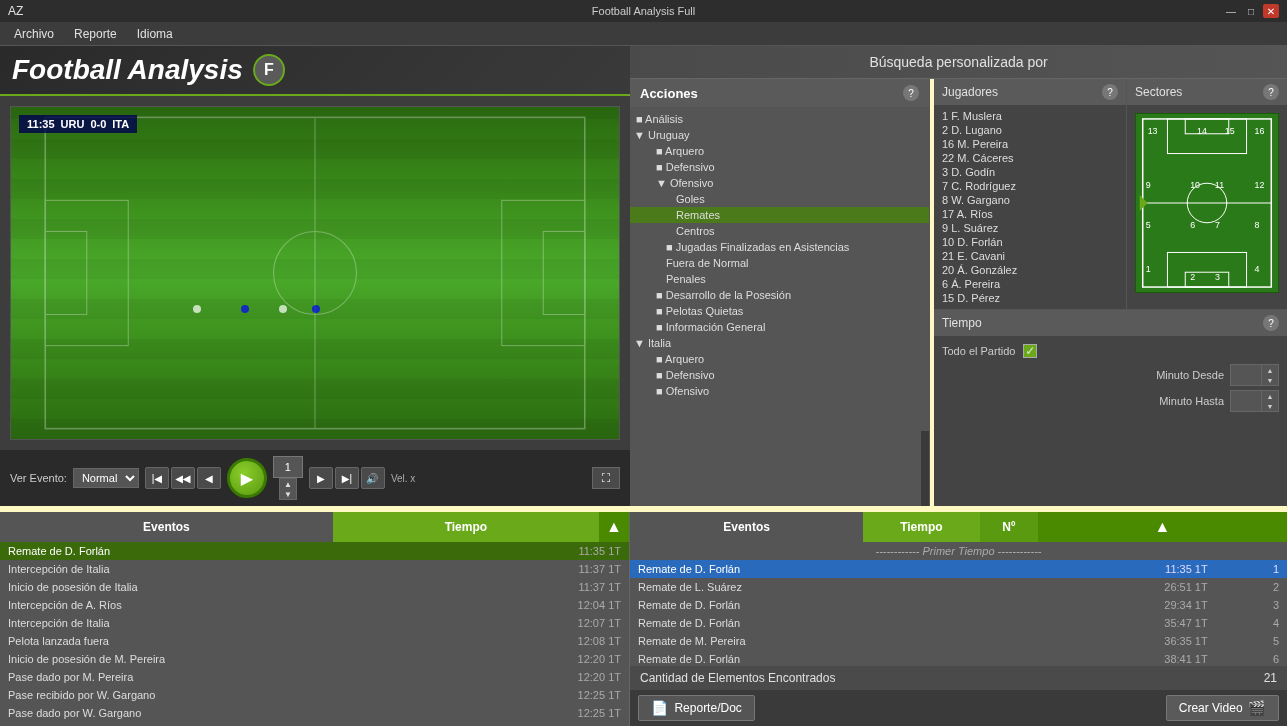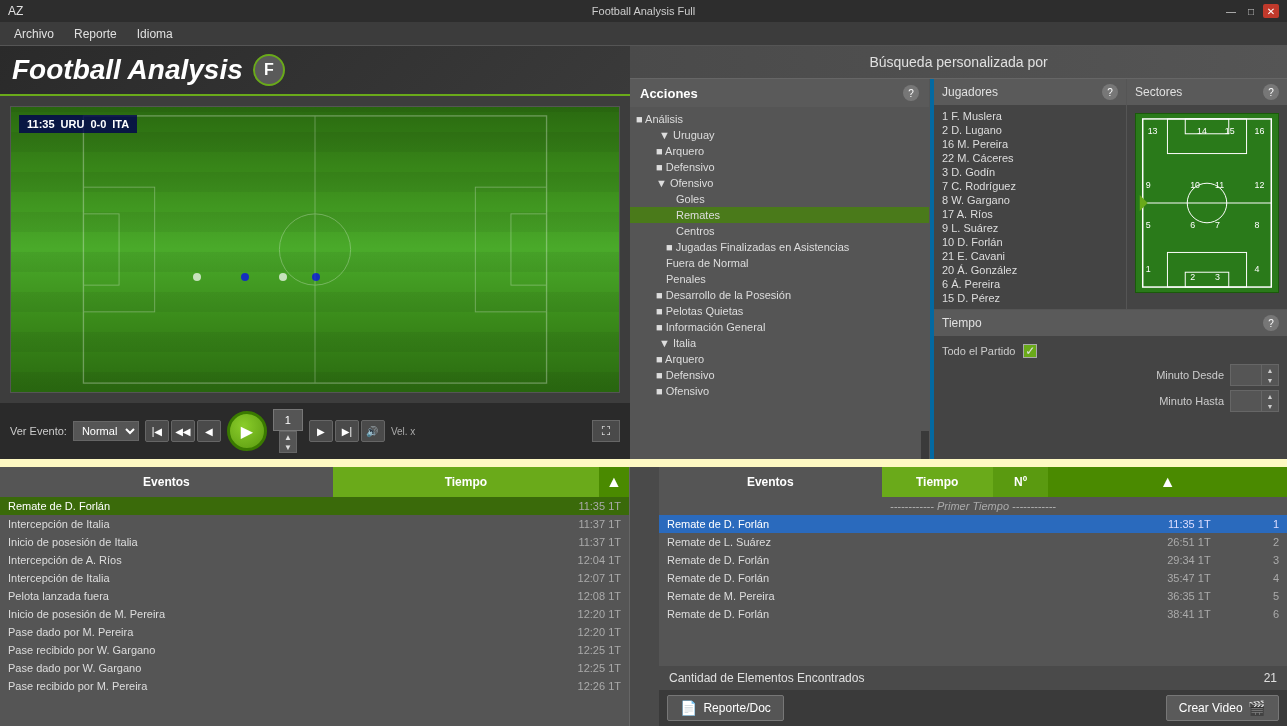--- a/index.html
+++ b/index.html
@@ -35,37 +35,37 @@
     #controls-bar { background: #2a2a2a; padding: 6px 10px; display: flex; align-items: center; gap: 6px; }
     .ver-evento-label { font-size: 11px; color: #ccc; white-space: nowrap; }
     .select-normal { background: #555; color: white; border: 1px solid #666; font-size: 11px; padding: 2px 4px; }
     .ctrl-btn { background: #4a4a4a; border: 1px solid #666; color: white; width: 24px; height: 22px; display: flex; align-items: center; justify-content: center; cursor: pointer; font-size: 10px; border-radius: 2px; }
     .play-btn { width: 40px; height: 40px; border-radius: 50%; background: radial-gradient(circle at 40% 35%, #8acd2a, #5a9a10); border: 3px solid #3a7a00; display: flex; align-items: center; justify-content: center; cursor: pointer; font-size: 16px; color: white; flex-shrink: 0; }
     .vel-label { font-size: 10px; color: #aaa; text-align: center; }
     .number-box { background: #555; border: 1px solid #777; color: white; width: 30px; height: 22px; text-align: center; font-size: 11px; display: flex; align-items: center; justify-content: center; }
     .fullscreen-btn { background: #4a4a4a; border: 1px solid #666; color: white; width: 28px; height: 22px; display: flex; align-items: center; justify-content: center; cursor: pointer; font-size: 12px; margin-left: auto; }
 
     
-    #right-panel { flex: 1; background: #0369a1; display: flex; flex-direction: column; border-radius: 16px; }
+    #right-panel { flex: 1; background: #fef9c3; display: flex; flex-direction: column; border-radius: 16px; }
 
     #search-header { background: linear-gradient(90deg, #4a4a4a, #555); padding: 8px 16px; text-align: center; font-size: 14px; color: #e0e0e0; border-bottom: 1px solid #666; }
 
     #search-content { display: flex; flex: 1; gap: 4px; }
 
     
     #acciones-panel { width: 300px; background: #444; border-right: 1px solid #555; display: flex; flex-direction: column; }
     #acciones-header { background: #5a5a5a; padding: 6px 10px; display: flex; align-items: center; justify-content: space-between; }
     #acciones-header .panel-title { font-size: 13px; font-weight: bold; color: white; }
     .help-badge { background: #777; border-radius: 50%; width: 16px; height: 16px; display: flex; align-items: center; justify-content: center; font-size: 10px; color: white; cursor: pointer; }
     #acciones-tree { flex: 1; overflow-y: auto; padding: 4px 0; background: #555; }
     #acciones-tree .tree-scroll { height: 320px; overflow-y: auto; }
     .tree-item { padding: 2px 6px; font-size: 11px; color: #ddd; cursor: pointer; white-space: nowrap; }
     .tree-item.selected { background: #4a7a1a; }
     .tree-indent-0 { padding-left: 6px; }
-    .tree-indent-1 { padding-left: 29px; }
+    .tree-indent-1 { padding-left: 4px; }
     .tree-indent-2 { padding-left: 26px; }
     .tree-indent-3 { padding-left: 36px; }
     .tree-indent-4 { padding-left: 46px; }
 
     
     #right-side { display: flex; flex-direction: column; flex: 1; }
     #top-right { display: flex; }
 
     
     #jugadores-panel { flex: 1; background: #444; border-right: 1px solid #555; border-bottom: 1px solid #555; }
@@ -82,21 +82,21 @@
     #tiempo-panel { background: #444; flex: 1; }
     #tiempo-header { background: #5a5a5a; padding: 5px 8px; display: flex; align-items: center; justify-content: space-between; }
     #tiempo-content { padding: 8px; }
     .tiempo-row { display: flex; align-items: center; gap: 8px; margin-bottom: 6px; }
     .tiempo-label { font-size: 11px; color: #ccc; }
     .checkbox-item { width: 14px; height: 14px; border: 1px solid #aaa; background: #6aaa1a; display: flex; align-items: center; justify-content: center; }
     .minuto-row { display: flex; align-items: center; justify-content: flex-end; gap: 6px; margin-bottom: 4px; }
     .minuto-label { font-size: 11px; color: #ccc; text-align: right; }
 
     
-    #bottom-section { display: flex; height: 267px; border-top: 8px solid #fef9c3; gap: 29px; }
+    #bottom-section { display: flex; height: 220px; border-top: 6px solid #fef9c3; }
 
     
     #left-events { width: 630px; background: #3a3a3a; display: flex; flex-direction: column; border-right: 1px solid #666; }
     #left-events-header { background: linear-gradient(90deg, #5a5a5a, #4a4a4a); display: flex; height: 30px; }
     .events-tab { flex: 1; display: flex; align-items: center; justify-content: center; font-size: 12px; font-weight: bold; color: white; background: #555; }
     .events-tab.time-tab { background: #6aaa1a; flex: 0.8; }
     .events-tab.arrow-tab { background: #4a8a00; width: 30px; flex: 0; padding: 0 8px; font-size: 16px; }
 
     #left-events-list { flex: 1; overflow-y: auto; background: #555; }
     .event-row { display: flex; justify-content: space-between; padding: 3px 8px; font-size: 11px; color: #ddd; cursor: pointer; }

